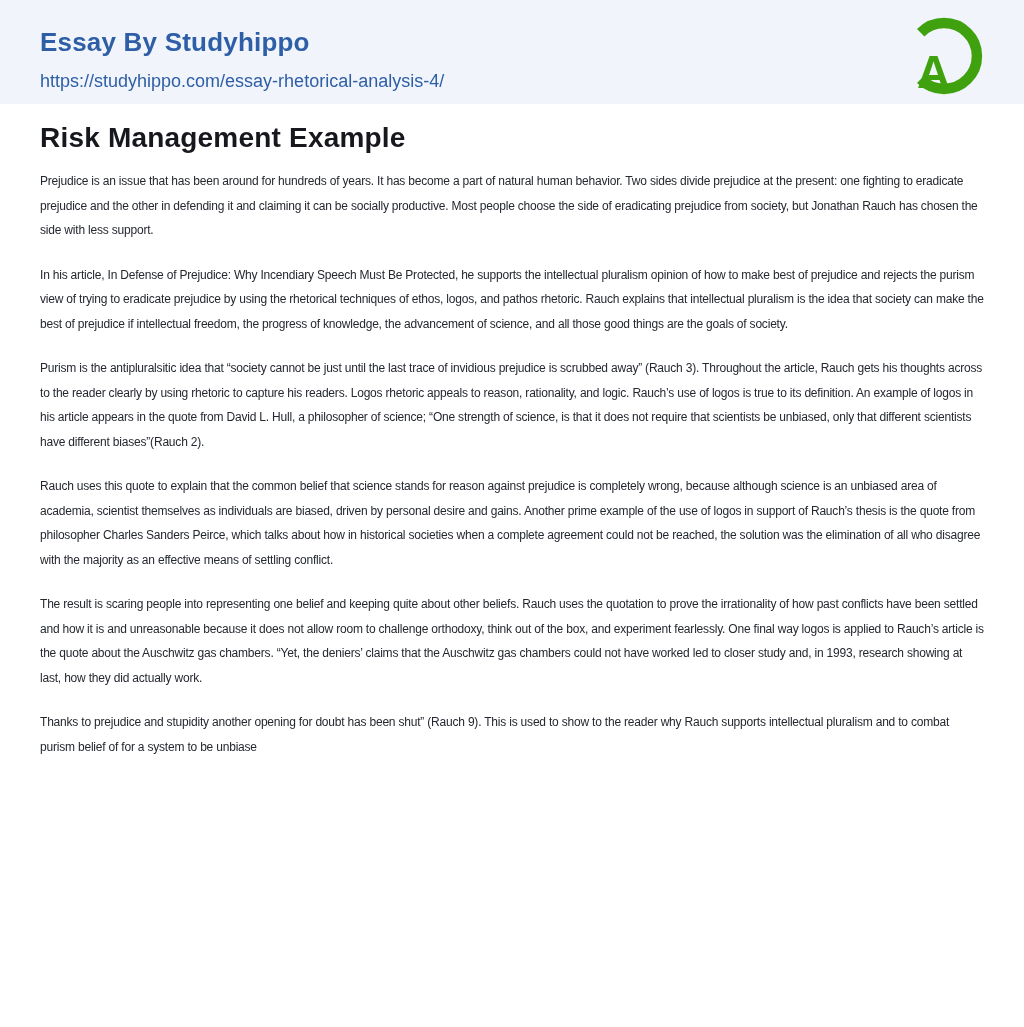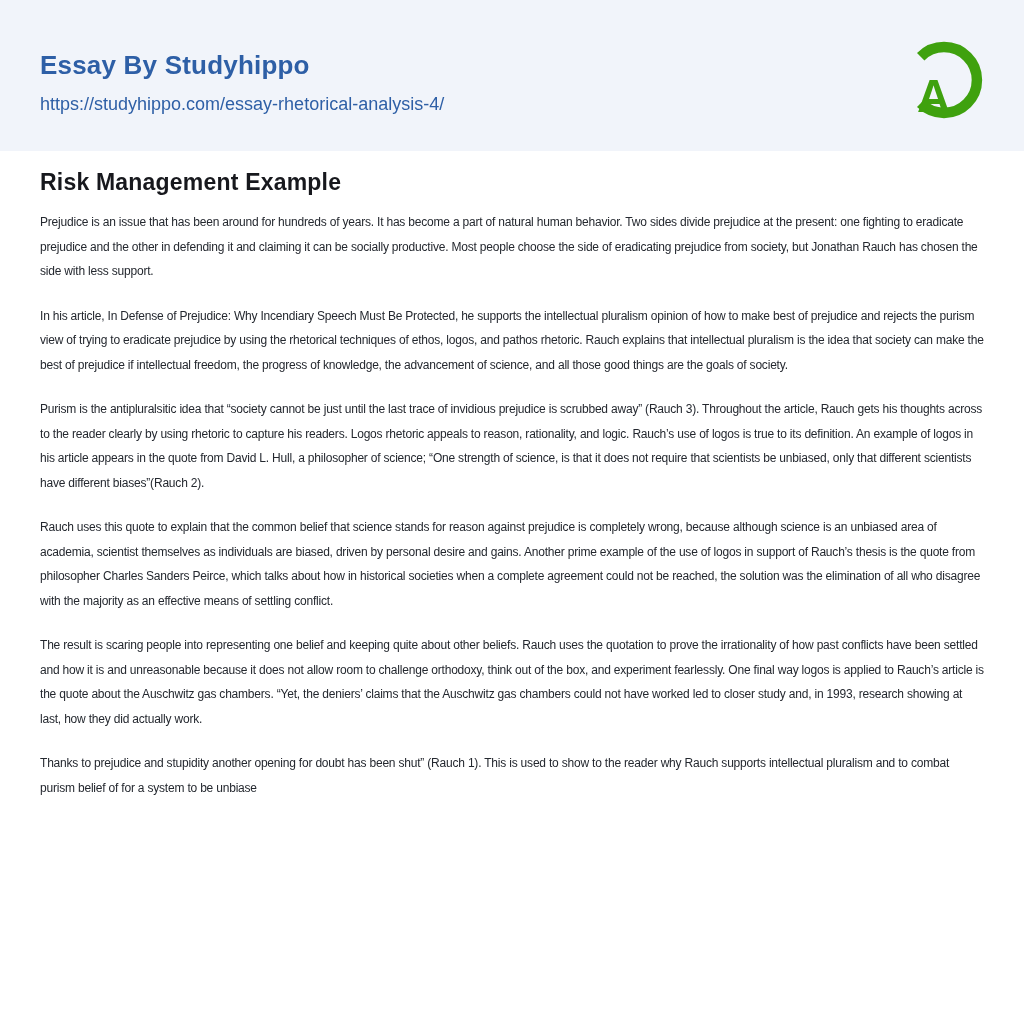--- a/index.html
+++ b/index.html
@@ -17,21 +17,21 @@
     background: var(--page-bg);
     font-family: "Liberation Sans", sans-serif;
   }
   body {
     width: 1024px;
     height: 1027px;
     overflow: hidden;
   }
   .page-header {
     background: var(--header-bg);
-    height: 151px;
+    height: 104px;
     padding: 8px 38px 0 40px;
     display: flex;
     align-items: center;
     justify-content: space-between;
   }
   .header-text {
     display: flex;
     flex-direction: column;
     padding-top: 6px;
   }
@@ -67,21 +67,21 @@
     fill: var(--logo-green);
     font-family: "Liberation Sans", sans-serif;
     font-weight: 700;
     font-size: 48px;
   }
   main.essay {
     padding: 18px 40px 0 40px;
   }
   h1.essay-title {
     margin: 0 0 15px 0;
-    font-size: 23px;
+    font-size: 28px;
     font-weight: 700;
     letter-spacing: 0.2px;
     color: var(--title-color);
     line-height: 1.15;
   }
   p.essay-paragraph {
     margin: 0 0 20px 0;
     font-size: 12px;
     line-height: 24.5px;
     letter-spacing: -0.2px;
@@ -105,14 +105,14 @@
   </div>
 </header>
 
 <main class="essay">
   <h1 class="essay-title">Risk Management Example</h1>
   <p class="essay-paragraph">Prejudice is an issue that has been around for hundreds of years. It has become a part of natural human behavior. Two sides divide prejudice at the present: one fighting to eradicate prejudice and the other in defending it and claiming it can be socially productive. Most people choose the side of eradicating prejudice from society, but Jonathan Rauch has chosen the side with less support.</p>
   <p class="essay-paragraph">In his article, In Defense of Prejudice: Why Incendiary Speech Must Be Protected, he supports the intellectual pluralism opinion of how to make best of prejudice and rejects the purism view of trying to eradicate prejudice by using the rhetorical techniques of ethos, logos, and pathos rhetoric. Rauch explains that intellectual pluralism is the idea that society can make the best of prejudice if intellectual freedom, the progress of knowledge, the advancement of science, and all those good things are the goals of society.</p>
   <p class="essay-paragraph">Purism is the antipluralsitic idea that “society cannot be just until the last trace of invidious prejudice is scrubbed away” (Rauch 3). Throughout the article, Rauch gets his thoughts across to the reader clearly by using rhetoric to capture his readers. Logos rhetoric appeals to reason, rationality, and logic. Rauch’s use of logos is true to its definition. An example of logos in his article appears in the quote from David L. Hull, a philosopher of science; “One strength of science, is that it does not require that scientists be unbiased, only that different scientists have different biases”(Rauch 2).</p>
   <p class="essay-paragraph">Rauch uses this quote to explain that the common belief that science stands for reason against prejudice is completely wrong, because although science is an unbiased area of academia, scientist themselves as individuals are biased, driven by personal desire and gains. Another prime example of the use of logos in support of Rauch’s thesis is the quote from philosopher Charles Sanders Peirce, which talks about how in historical societies when a complete agreement could not be reached, the solution was the elimination of all who disagree with the majority as an effective means of settling conflict.</p>
   <p class="essay-paragraph">The result is scaring people into representing one belief and keeping quite about other beliefs. Rauch uses the quotation to prove the irrationality of how past conflicts have been settled and how it is and unreasonable because it does not allow room to challenge orthodoxy, think out of the box, and experiment fearlessly. One final way logos is applied to Rauch’s article is the quote about the Auschwitz gas chambers. “Yet, the deniers’ claims that the Auschwitz gas chambers could not have worked led to closer study and, in 1993, research showing at last, how they did actually work.</p>
-  <p class="essay-paragraph">Thanks to prejudice and stupidity another opening for doubt has been shut” (Rauch 1). This is used to show to the reader why Rauch supports intellectual pluralism and to combat purism belief of for a system to be unbiase</p>
+  <p class="essay-paragraph">Thanks to prejudice and stupidity another opening for doubt has been shut” (Rauch 9). This is used to show to the reader why Rauch supports intellectual pluralism and to combat purism belief of for a system to be unbiase</p>
 </main>
 
 </body></html>

